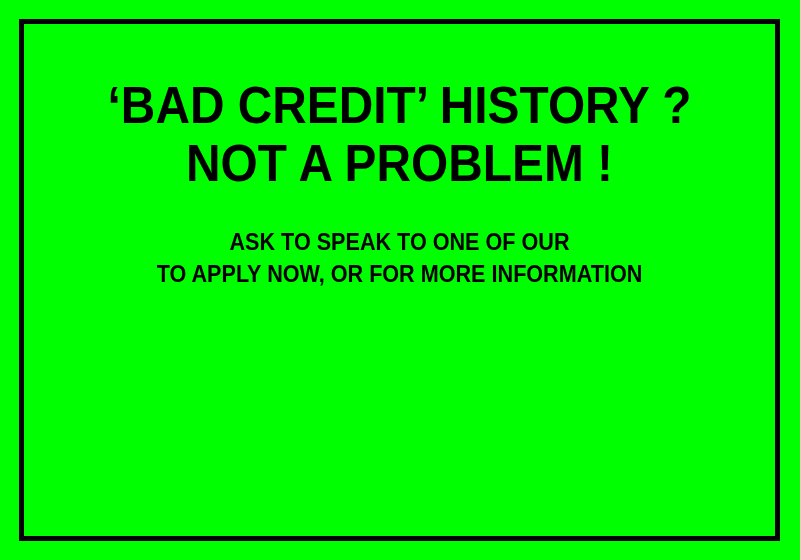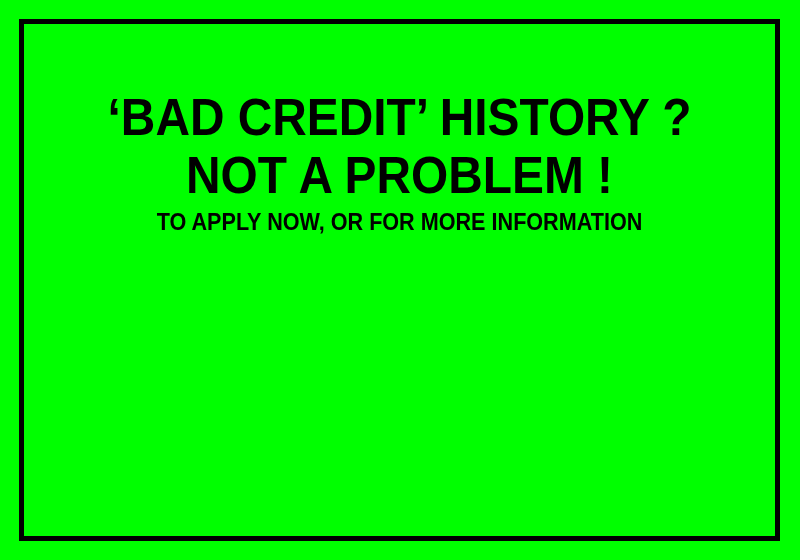--- a/index.html
+++ b/index.html
@@ -28,21 +28,21 @@
     top: 19px;
     width: 761px;
     height: 522px;
     border: 5px solid #000000;
     box-sizing: border-box;
   }
 
   .poster-content {
     position: absolute;
     left: 24px;
-    top: 36px;
+    top: 24px;
     width: 751px;
     height: 512px;
     box-sizing: border-box;
     text-align: center;
     color: #000000;
   }
 
   .headline-block {
     padding-top: 52px;
   }
@@ -99,20 +99,23 @@
   <div class="poster-frame"></div>
 
   <div class="poster-content">
 
     <div class="headline-block">
       <div class="line-headline">‘BAD CREDIT’ HISTORY ?</div>
       <div class="line-headline">NOT A PROBLEM !</div>
     </div>
 
 
+    <div class="ask-block">
+      <div class="line-body">ASK TO SPEAK TO ONE OF OUR</div>
+    </div>
 
 
     <div class="closing-block">
       <div class="line-body">TO APPLY NOW, OR FOR MORE INFORMATION</div>
     </div>
 
   </div>
 </div>
 
 </body></html>

